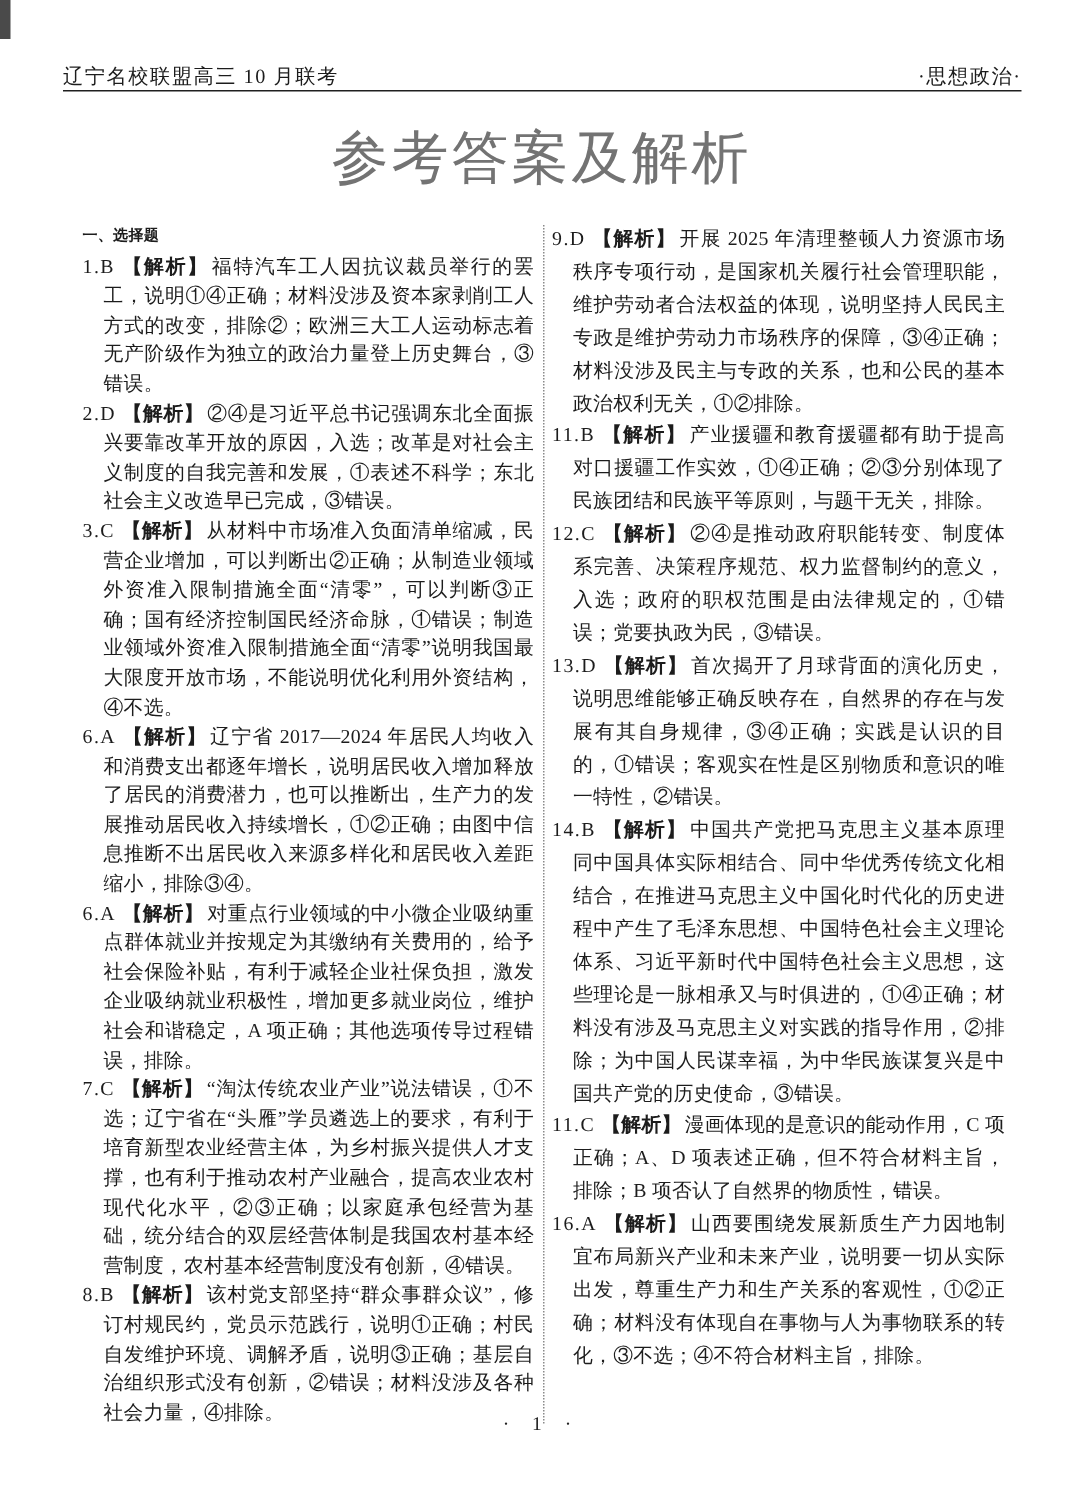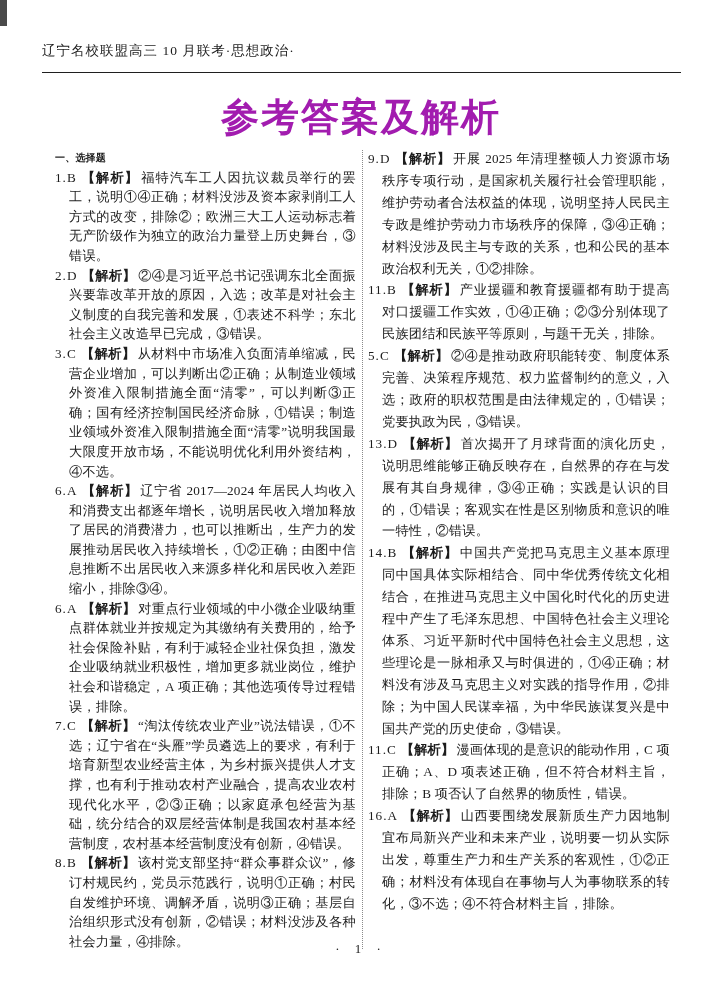--- a/index.html
+++ b/index.html
@@ -11,34 +11,33 @@
     color:#1c1c1c;
     overflow:hidden;
     margin:0 auto;
   }
   .scan-artifact{
     position:absolute;left:0;top:0;width:7px;height:26px;
     background:#2a2a2a;opacity:.85;
   }
   .page-header{
     position:absolute;top:42px;left:42px;width:639px;
-    display:flex;justify-content:flex-start;align-items:flex-end;
+    display:flex;justify-content:space-between;align-items:flex-end;
     font-size:13.5px;letter-spacing:1px;
     border-bottom:1.5px solid #1f1f1f;
-    padding-bottom:12px;
+    padding-bottom:0;
   }
   .doc-title{
     position:absolute;top:80px;left:0;width:100%;
     text-align:center;
     font-family:"Liberation Sans","DejaVu Sans",sans-serif;
-    font-weight:700;
+    font-weight:400;
     font-size:38px;
     letter-spacing:2px;
-    color:#a21caf;
-    margin-top:12px;
+    color:#737373;
   }
   .columns{
     position:absolute;top:148px;left:55px;width:615px;
     display:flex;
   }
   .col{
     font-size:13.2px;
     text-align:justify;
     letter-spacing:0.2px;
   }
@@ -117,21 +116,21 @@
     <div class="col-divider"></div>
 
     <div class="col col-right">
       <div class="ans">
         <span class="ans-prefix">9.D</span><span class="ans-label">【解析】</span><span class="ans-text">开展 2025 年清理整顿人力资源市场秩序专项行动，是国家机关履行社会管理职能，维护劳动者合法权益的体现，说明坚持人民民主专政是维护劳动力市场秩序的保障，③④正确；材料没涉及民主与专政的关系，也和公民的基本政治权利无关，①②排除。</span>
       </div>
       <div class="ans">
         <span class="ans-prefix">11.B</span><span class="ans-label">【解析】</span><span class="ans-text">产业援疆和教育援疆都有助于提高对口援疆工作实效，①④正确；②③分别体现了民族团结和民族平等原则，与题干无关，排除。</span>
       </div>
       <div class="ans">
-        <span class="ans-prefix">5.C</span><span class="ans-label">【解析】</span><span class="ans-text">②④是推动政府职能转变、制度体系完善、决策程序规范、权力监督制约的意义，入选；政府的职权范围是由法律规定的，①错误；党要执政为民，③错误。</span>
+        <span class="ans-prefix">12.C</span><span class="ans-label">【解析】</span><span class="ans-text">②④是推动政府职能转变、制度体系完善、决策程序规范、权力监督制约的意义，入选；政府的职权范围是由法律规定的，①错误；党要执政为民，③错误。</span>
       </div>
       <div class="ans">
         <span class="ans-prefix">13.D</span><span class="ans-label">【解析】</span><span class="ans-text">首次揭开了月球背面的演化历史，说明思维能够正确反映存在，自然界的存在与发展有其自身规律，③④正确；实践是认识的目的，①错误；客观实在性是区别物质和意识的唯一特性，②错误。</span>
       </div>
       <div class="ans">
         <span class="ans-prefix">14.B</span><span class="ans-label">【解析】</span><span class="ans-text">中国共产党把马克思主义基本原理同中国具体实际相结合、同中华优秀传统文化相结合，在推进马克思主义中国化时代化的历史进程中产生了毛泽东思想、中国特色社会主义理论体系、习近平新时代中国特色社会主义思想，这些理论是一脉相承又与时俱进的，①④正确；材料没有涉及马克思主义对实践的指导作用，②排除；为中国人民谋幸福，为中华民族谋复兴是中国共产党的历史使命，③错误。</span>
       </div>
       <div class="ans">
         <span class="ans-prefix">11.C</span><span class="ans-label">【解析】</span><span class="ans-text">漫画体现的是意识的能动作用，C 项正确；A、D 项表述正确，但不符合材料主旨，排除；B 项否认了自然界的物质性，错误。</span>
       </div>

